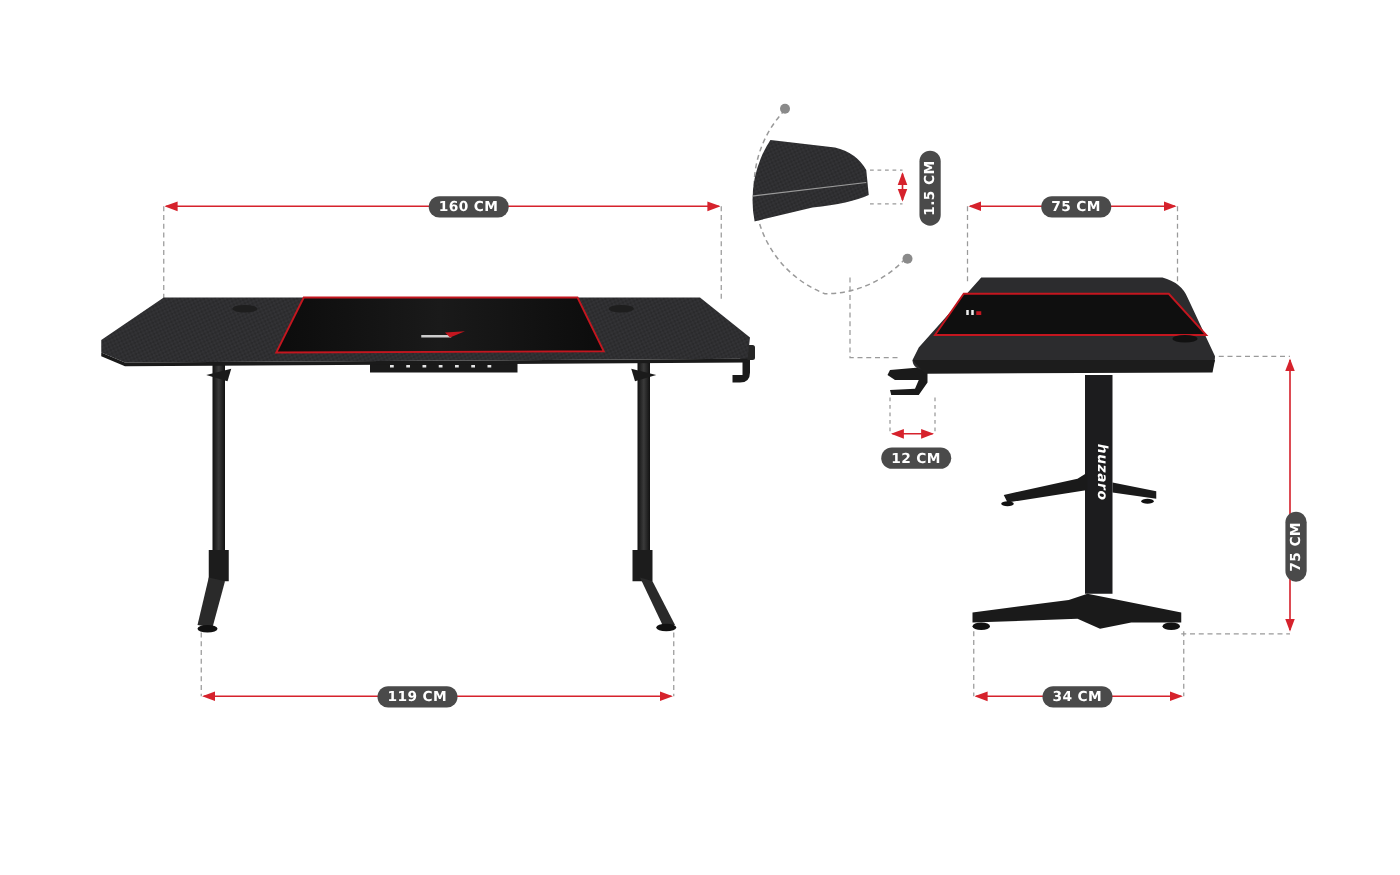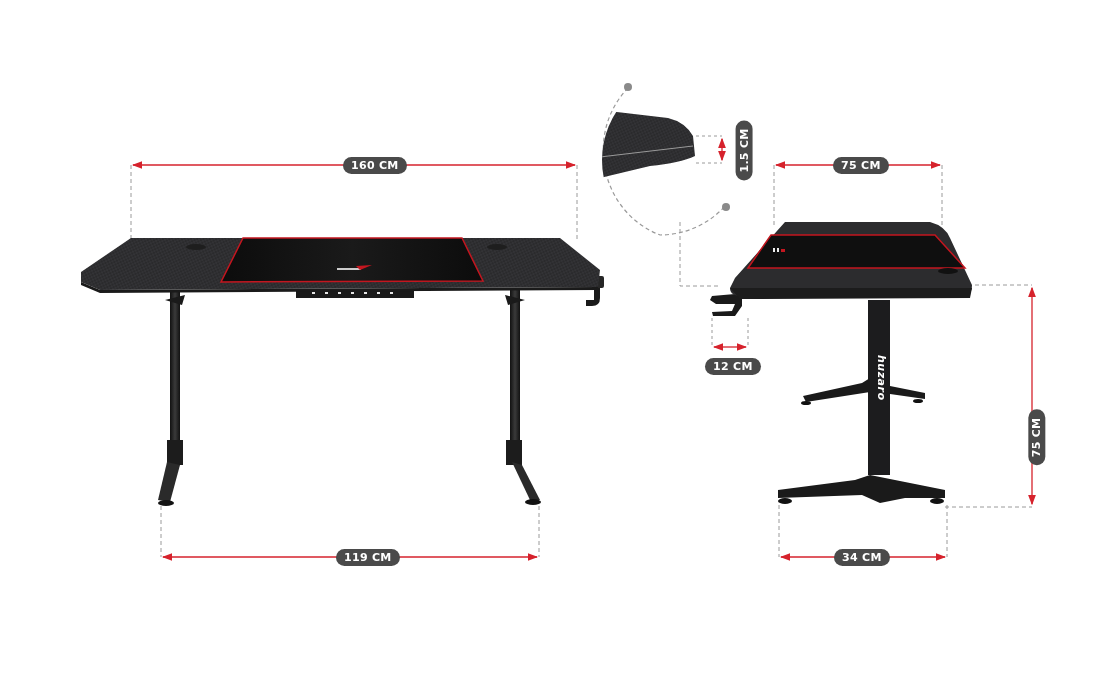--- a/index.html
+++ b/index.html
@@ -152,20 +152,20 @@
     <line x1="945" y1="507" x2="1032" y2="507" stroke="#9a9a9a" stroke-dasharray="4,3"></line>
     <line x1="1032" y1="288" x2="1032" y2="504" stroke="#d6222c" stroke-width="1.3" marker-start="url(#arrL)" marker-end="url(#arrR)"></line>
 
     <line x1="779" y1="505" x2="779" y2="557" stroke="#9a9a9a" stroke-dasharray="4,3"></line>
     <line x1="947" y1="505" x2="947" y2="557" stroke="#9a9a9a" stroke-dasharray="4,3"></line>
     <line x1="781" y1="557" x2="945" y2="557" stroke="#d6222c" stroke-width="1.3" marker-start="url(#arrL)" marker-end="url(#arrR)"></line>
   </g>
 </svg>
 
 <div class="pill" style="left:326px; top:157px;margin-left:17px;">160 CM</div>
-<div class="pill" style="left:336px; top:549px;">119 CM</div>
+<div class="pill" style="left:302px; top:549px;">119 CM</div>
 <div class="pill vert" style="left:714px; top:142px;">1.5 CM</div>
 <div class="pill" style="left:833px; top:157px;">75 CM</div>
 <div class="pill" style="left:705px; top:358px;text-align:center;">12 CM</div>
 <div class="pill vert" style="left:1009px; top:429px;">75 CM</div>
 <div class="pill" style="left:834px; top:549px;">34 CM</div>
 
 <div class="brand" style="left:888px; top:355px;"><span>huzaro</span></div>
 
 </body></html>

